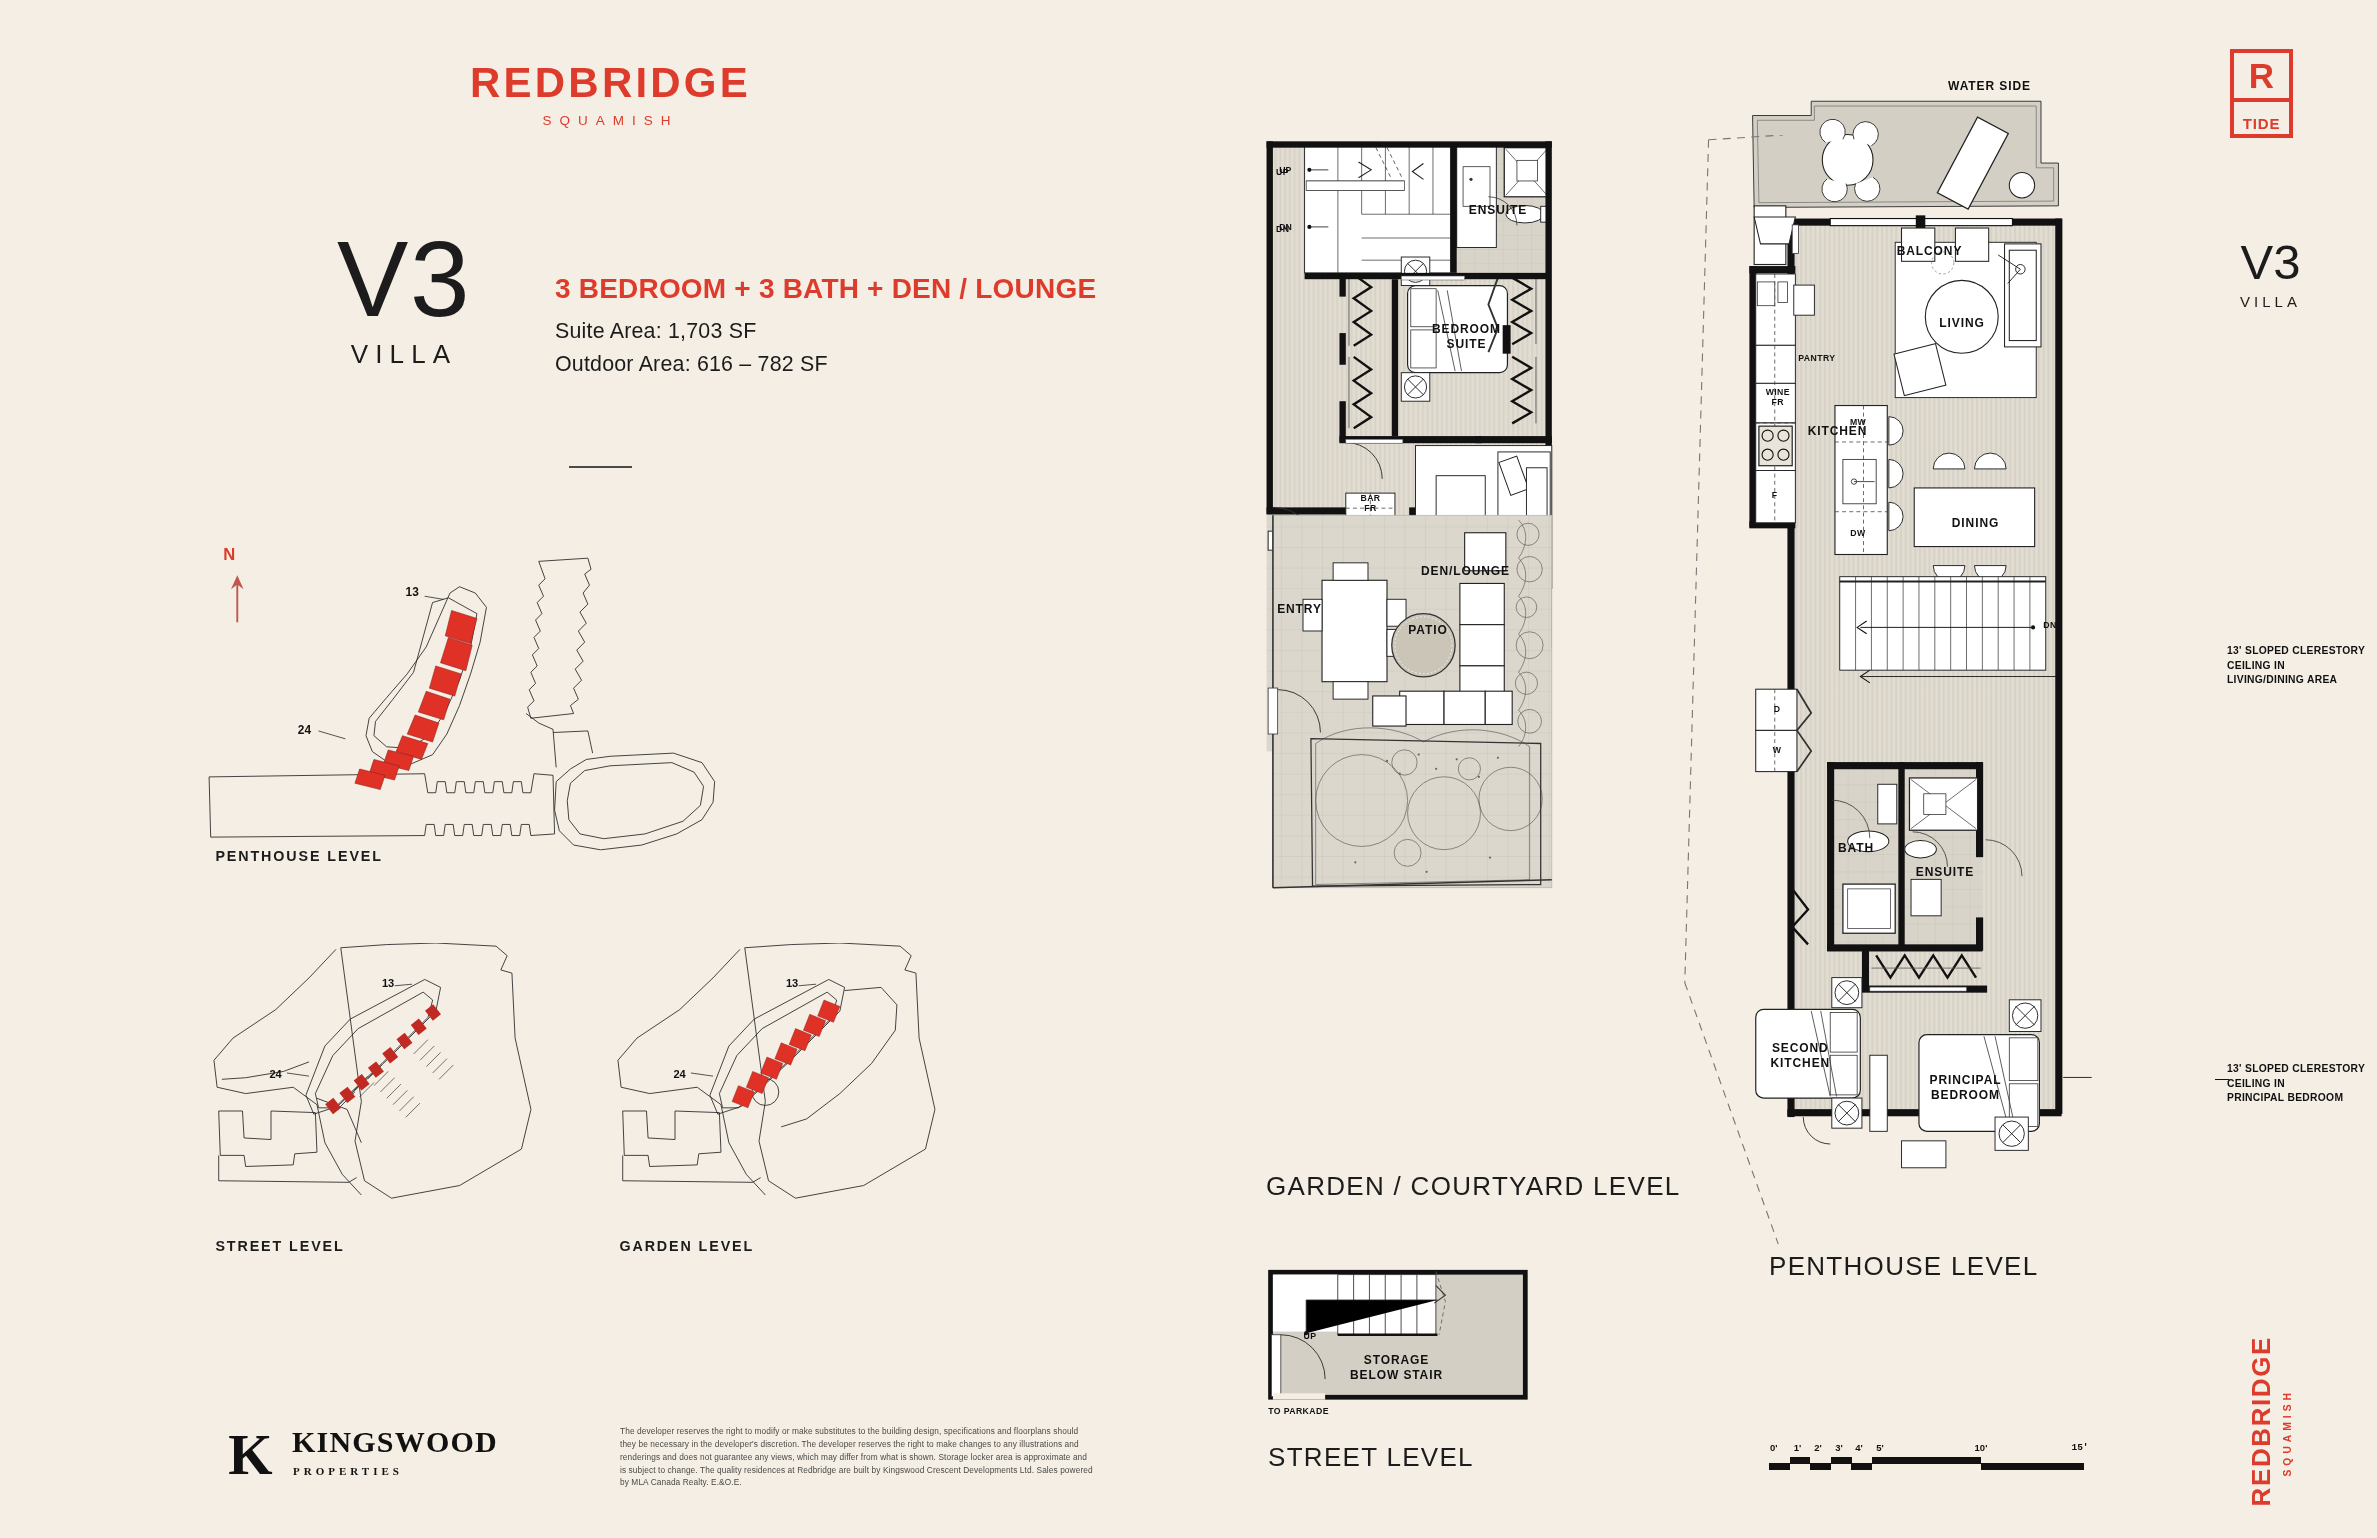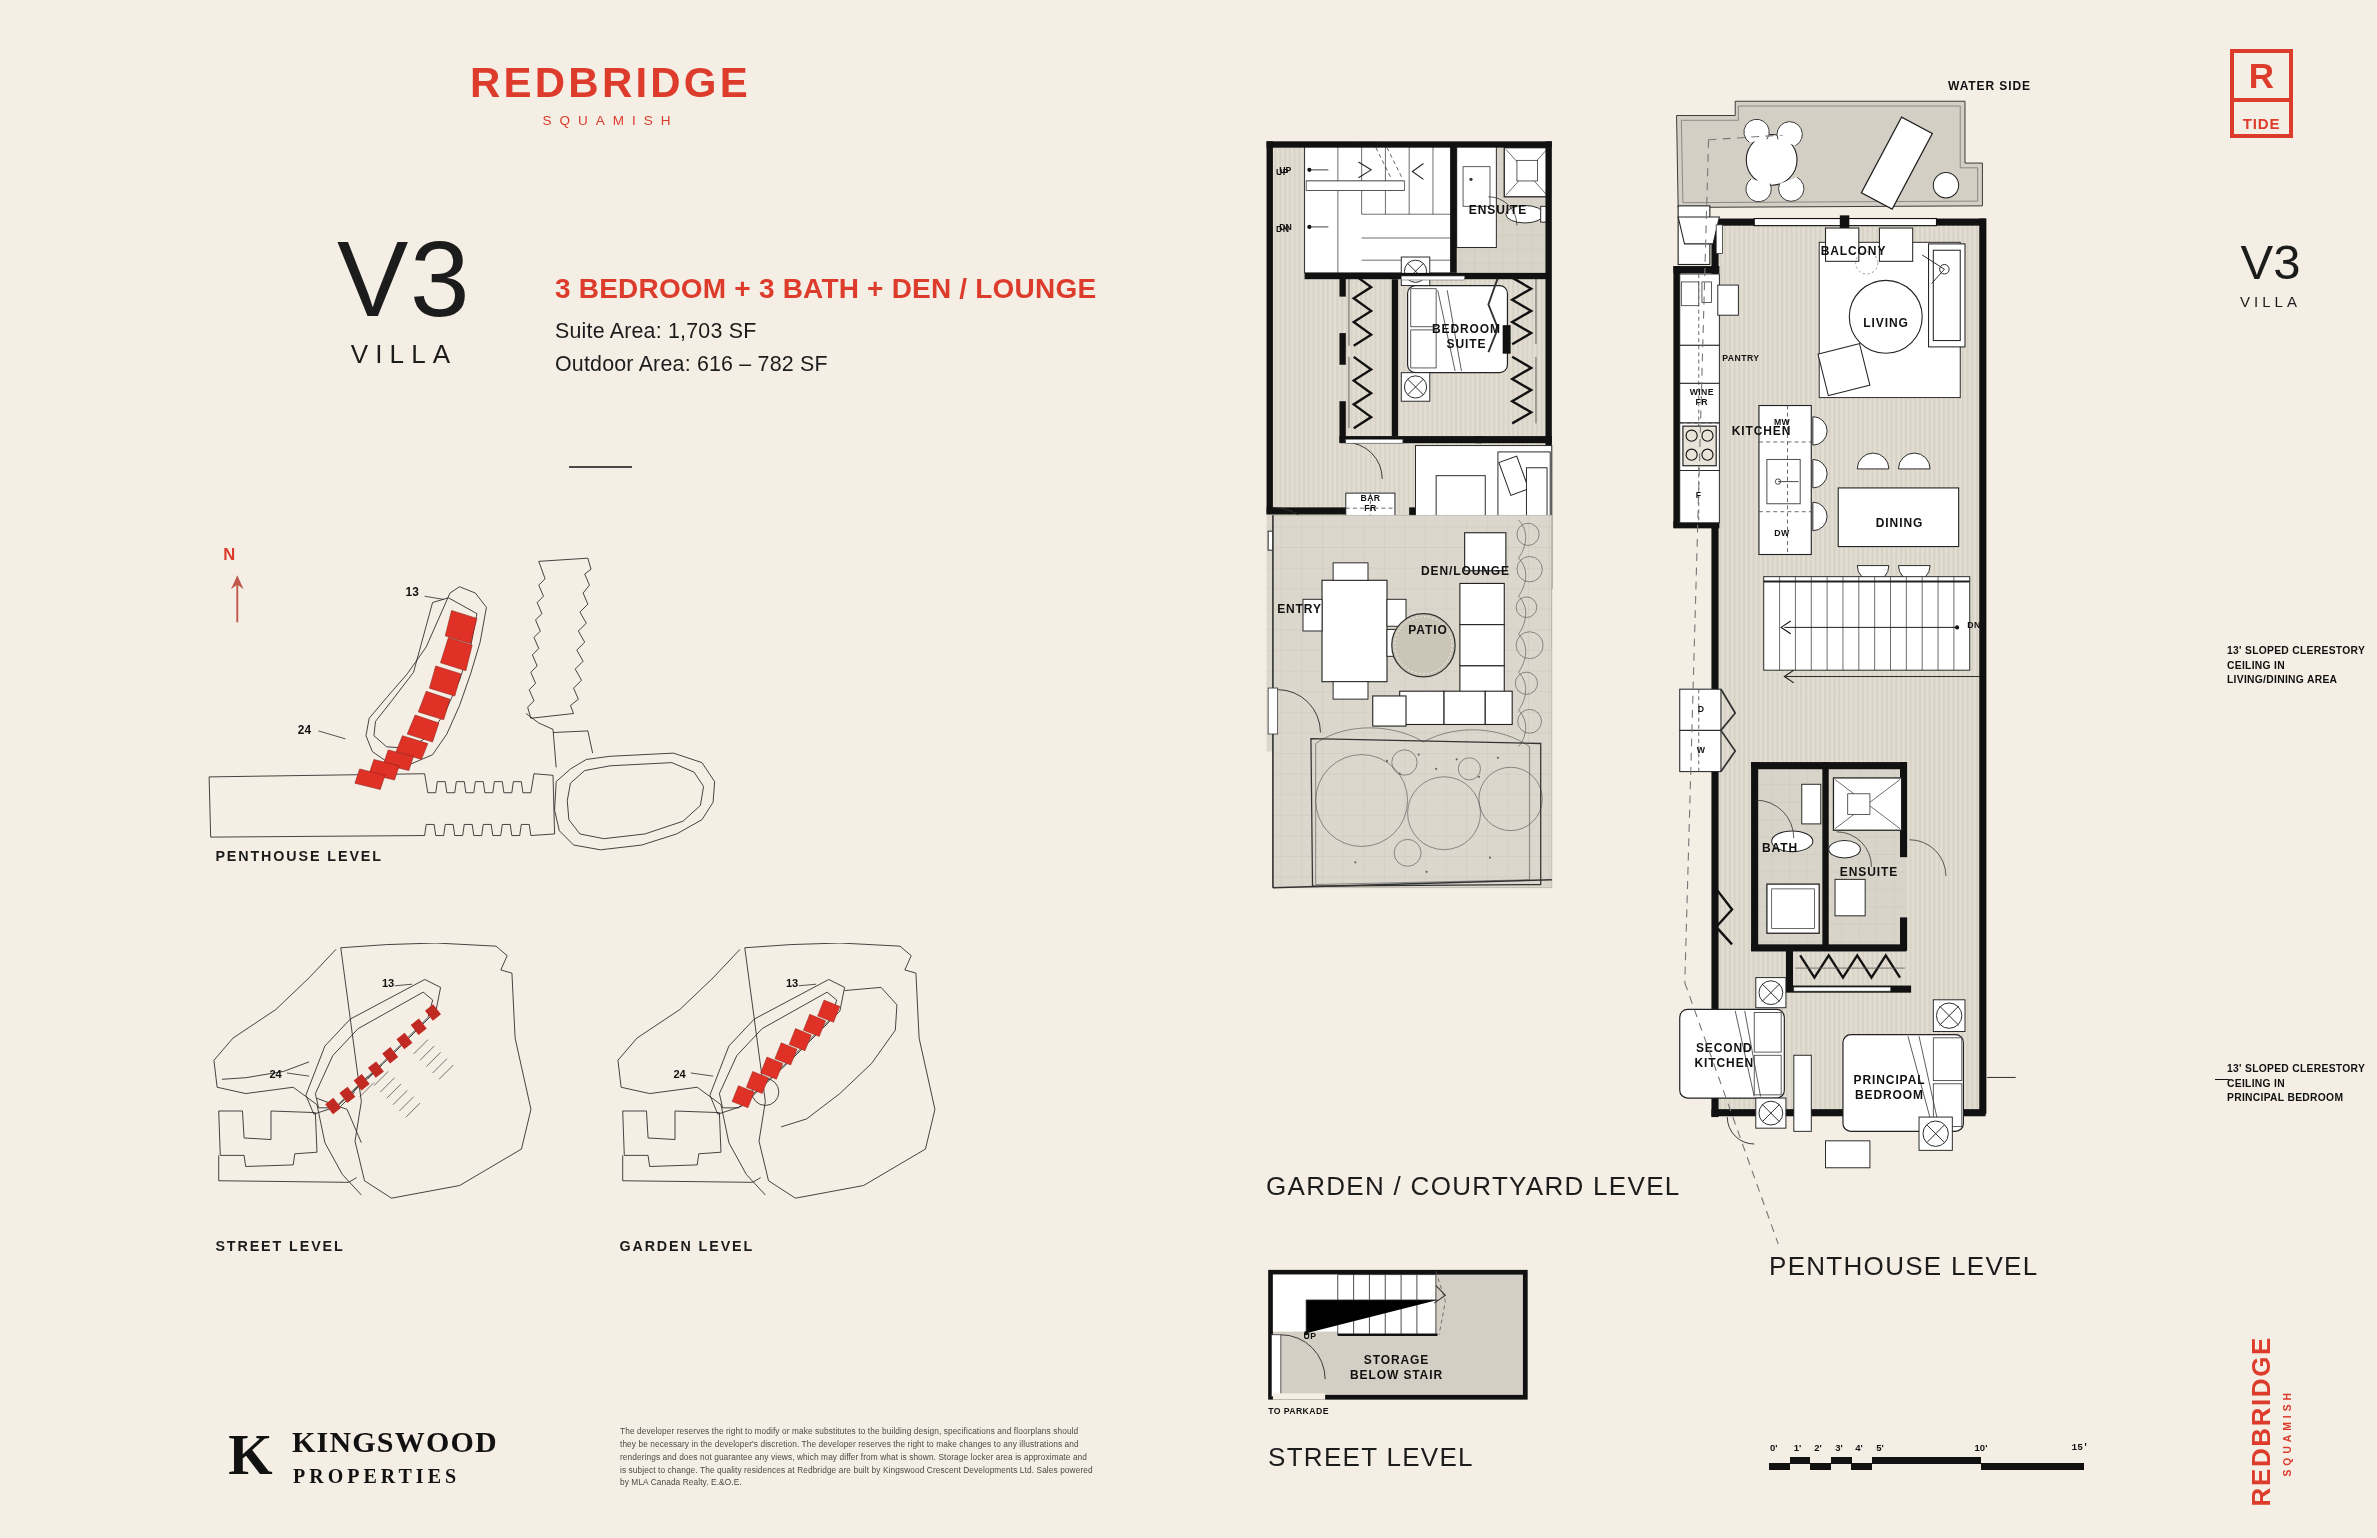--- a/index.html
+++ b/index.html
@@ -131,21 +131,21 @@
     font-size:57px; line-height:65px; text-align:center; color:#111;
     font-family:"Liberation Serif", serif; font-weight:bold;
   }
   #kingswood .kw-name {
     position:absolute; left:70px; top:6.3px;
     font-size:30px; font-weight:bold; letter-spacing:1.2px; color:#111;
     font-family:"Liberation Serif", serif;
   }
   #kingswood .kw-sub {
     position:absolute; left:71px; top:46px;
-    font-size:20px; font-weight:bold; letter-spacing:4px; color:#111;
+    font-size:11px; font-weight:bold; letter-spacing:4px; color:#111;
     font-family:"Liberation Serif", serif;
   }
   #disclaimer {
     left:620px; top:1425px; width:475px;
     font-size:8.3px; line-height:1.55; color:#4b4a47; letter-spacing:0.1px;
   }
 
   
   #scale-bar { left:1769px; top:1442px; width:317px; height:48px; }
   #scale-bar .sb-ticks { position:absolute; left:0; top:0; width:100%; height:17.4px; }
@@ -501,21 +501,21 @@
 SUITE</div>
     <div class="room-label" style="left:155px; top:423px; width:101px;">DEN/LOUNGE</div>
     <div class="room-label" style="left:11px; top:461px; width:57px;">ENTRY</div>
     <div class="tiny-label" style="left:89px; top:358px; width:43px;">BAR
 FR</div>
     <div class="room-label" style="left:138px; top:482px; width:60px;">PATIO</div>
   </div>
 
   <div class="level-caption" style="left:1266px; top:1171px;">GARDEN / COURTYARD LEVEL</div>
 
-  <div class="fp" style="left:1667px; top:87px; width:428px; height:1141px;">
+  <div class="fp" style="left:1743px; top:87px; width:428px; height:1141px;">
     <svg width="428" height="1141" viewBox="0 0 540 1440">
       <defs>
         <pattern id="woodP" width="6" height="6" patternUnits="userSpaceOnUse">
           <rect width="6" height="6" fill="#e2ddd2"></rect>
           <rect width="2.6" height="6" fill="#d8d2c6"></rect>
         </pattern>
         <pattern id="tileP" width="22" height="22" patternUnits="userSpaceOnUse">
           <rect width="22" height="22" fill="#d9d4c9"></rect>
           <path d="M0 0 H22 M0 0 V22" stroke="#c6c0b3" stroke-width="0.9"></path>
         </pattern>

